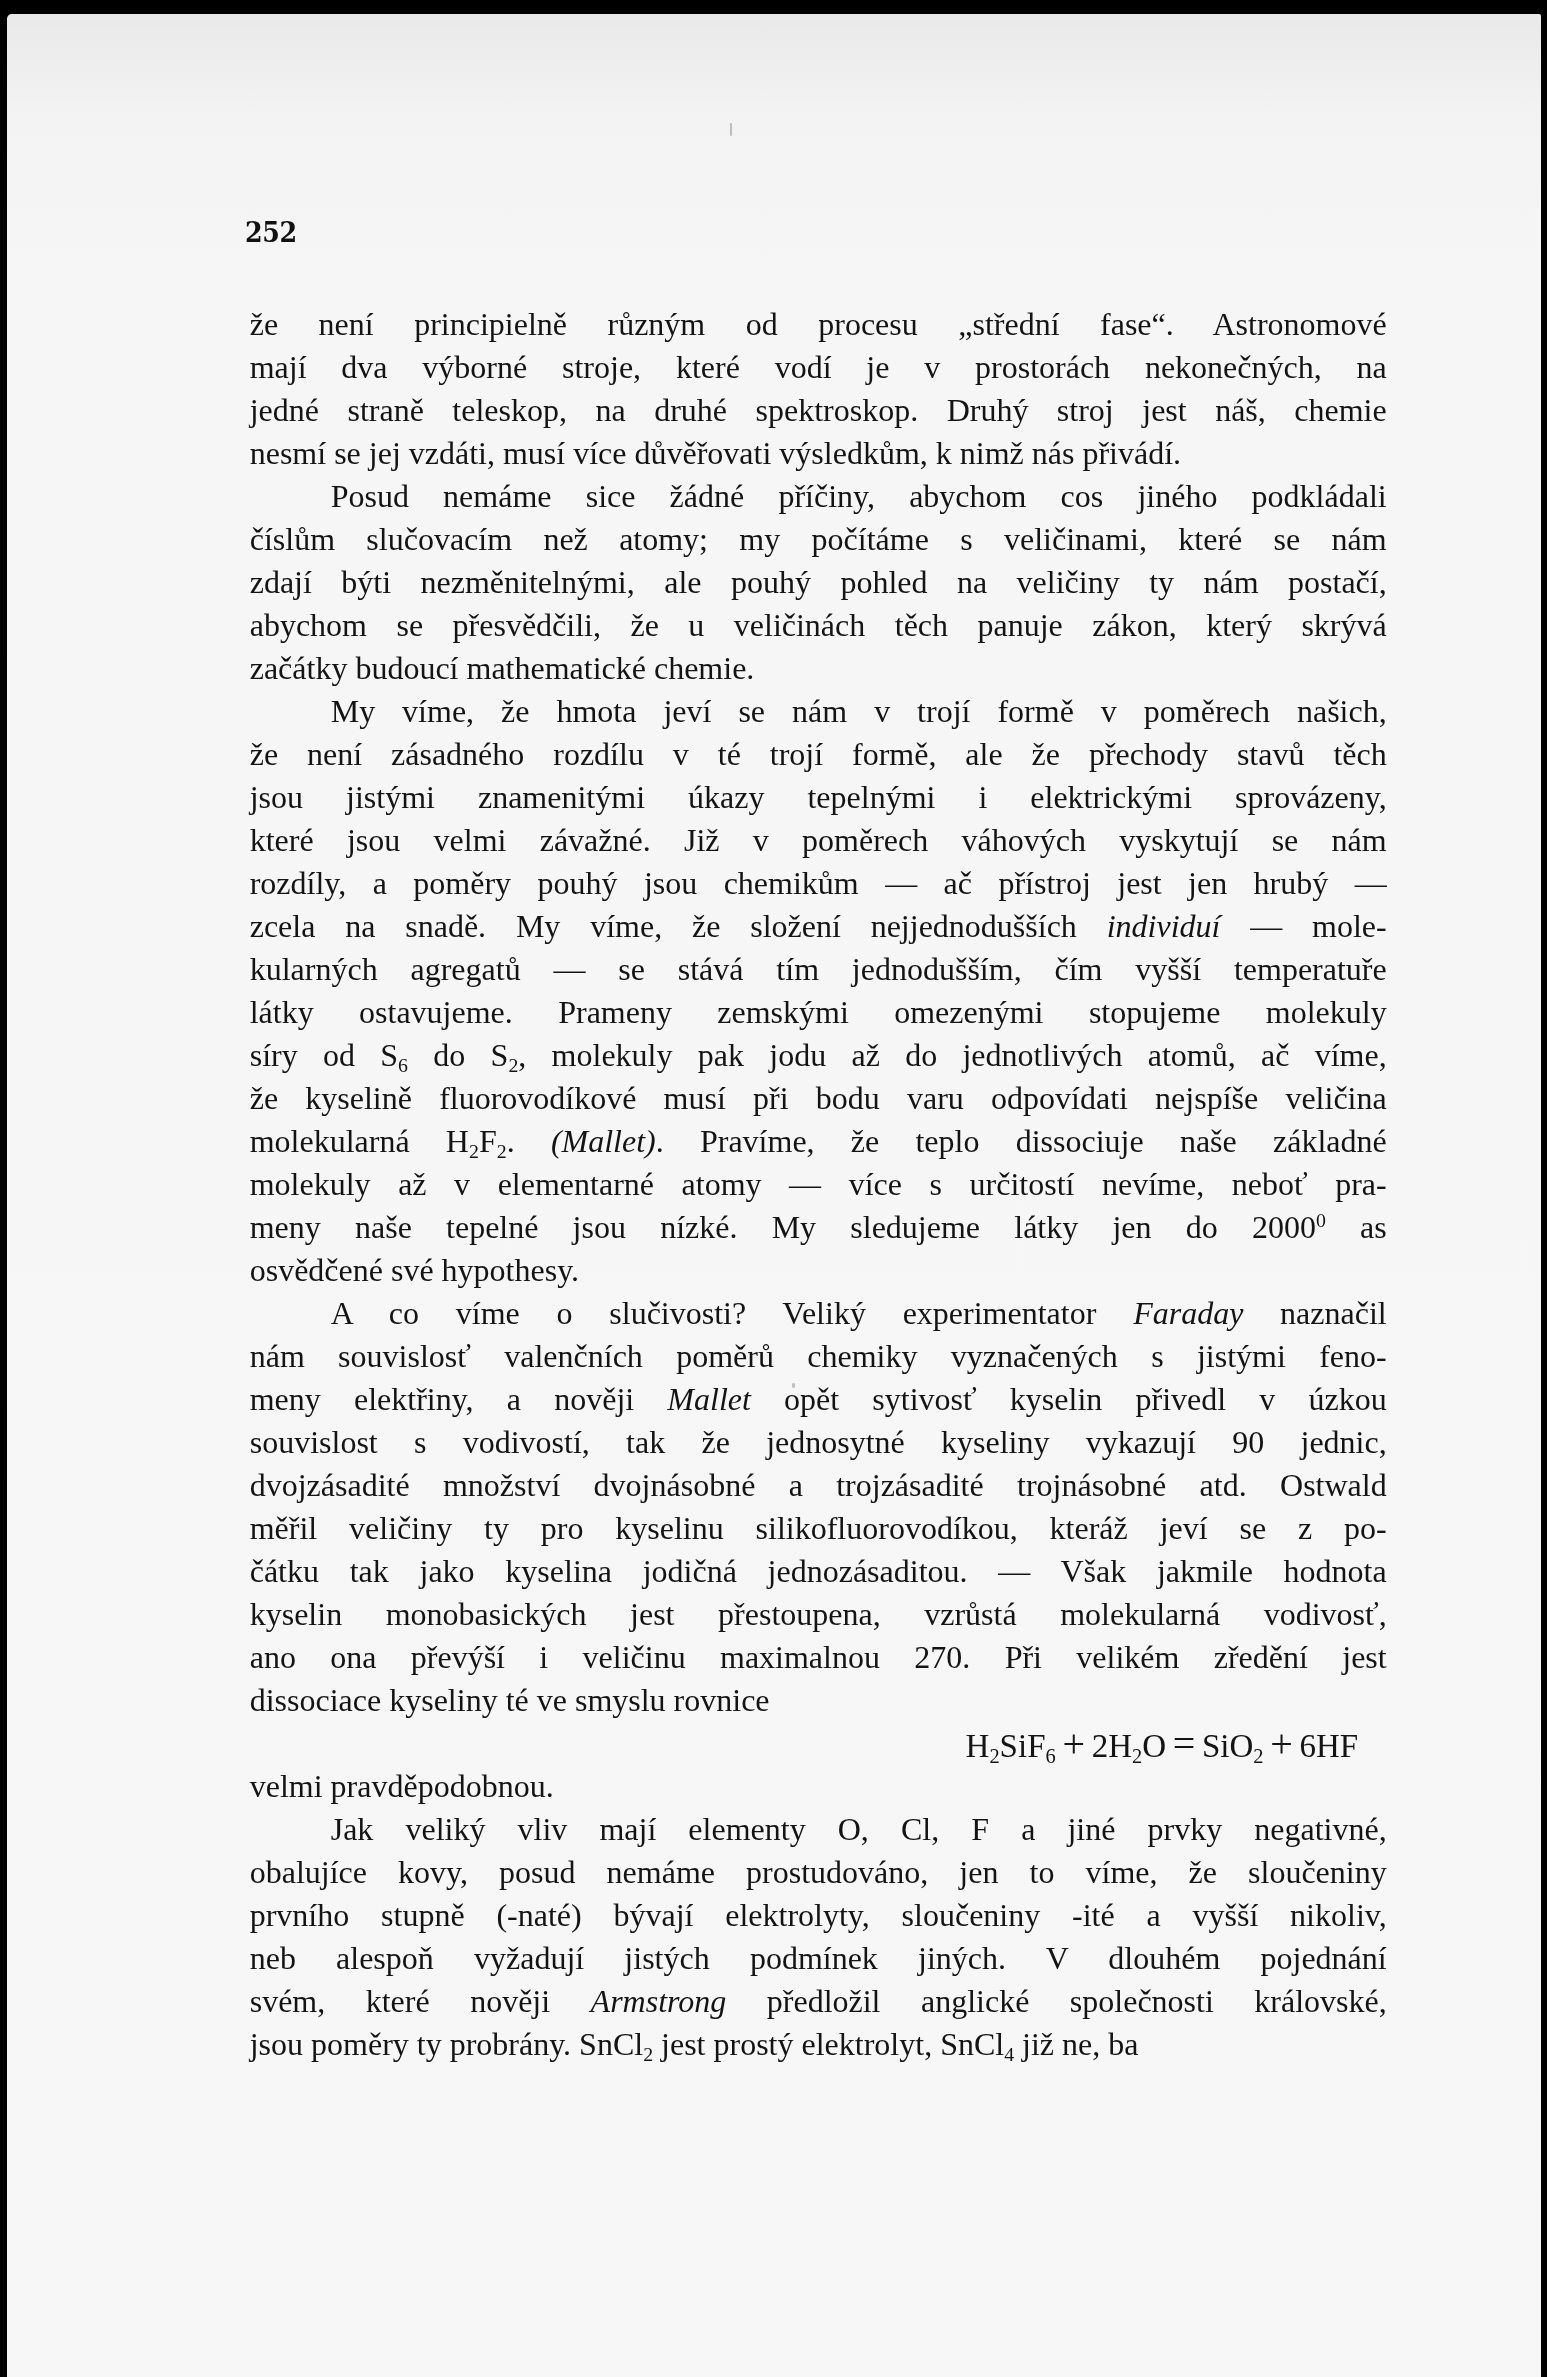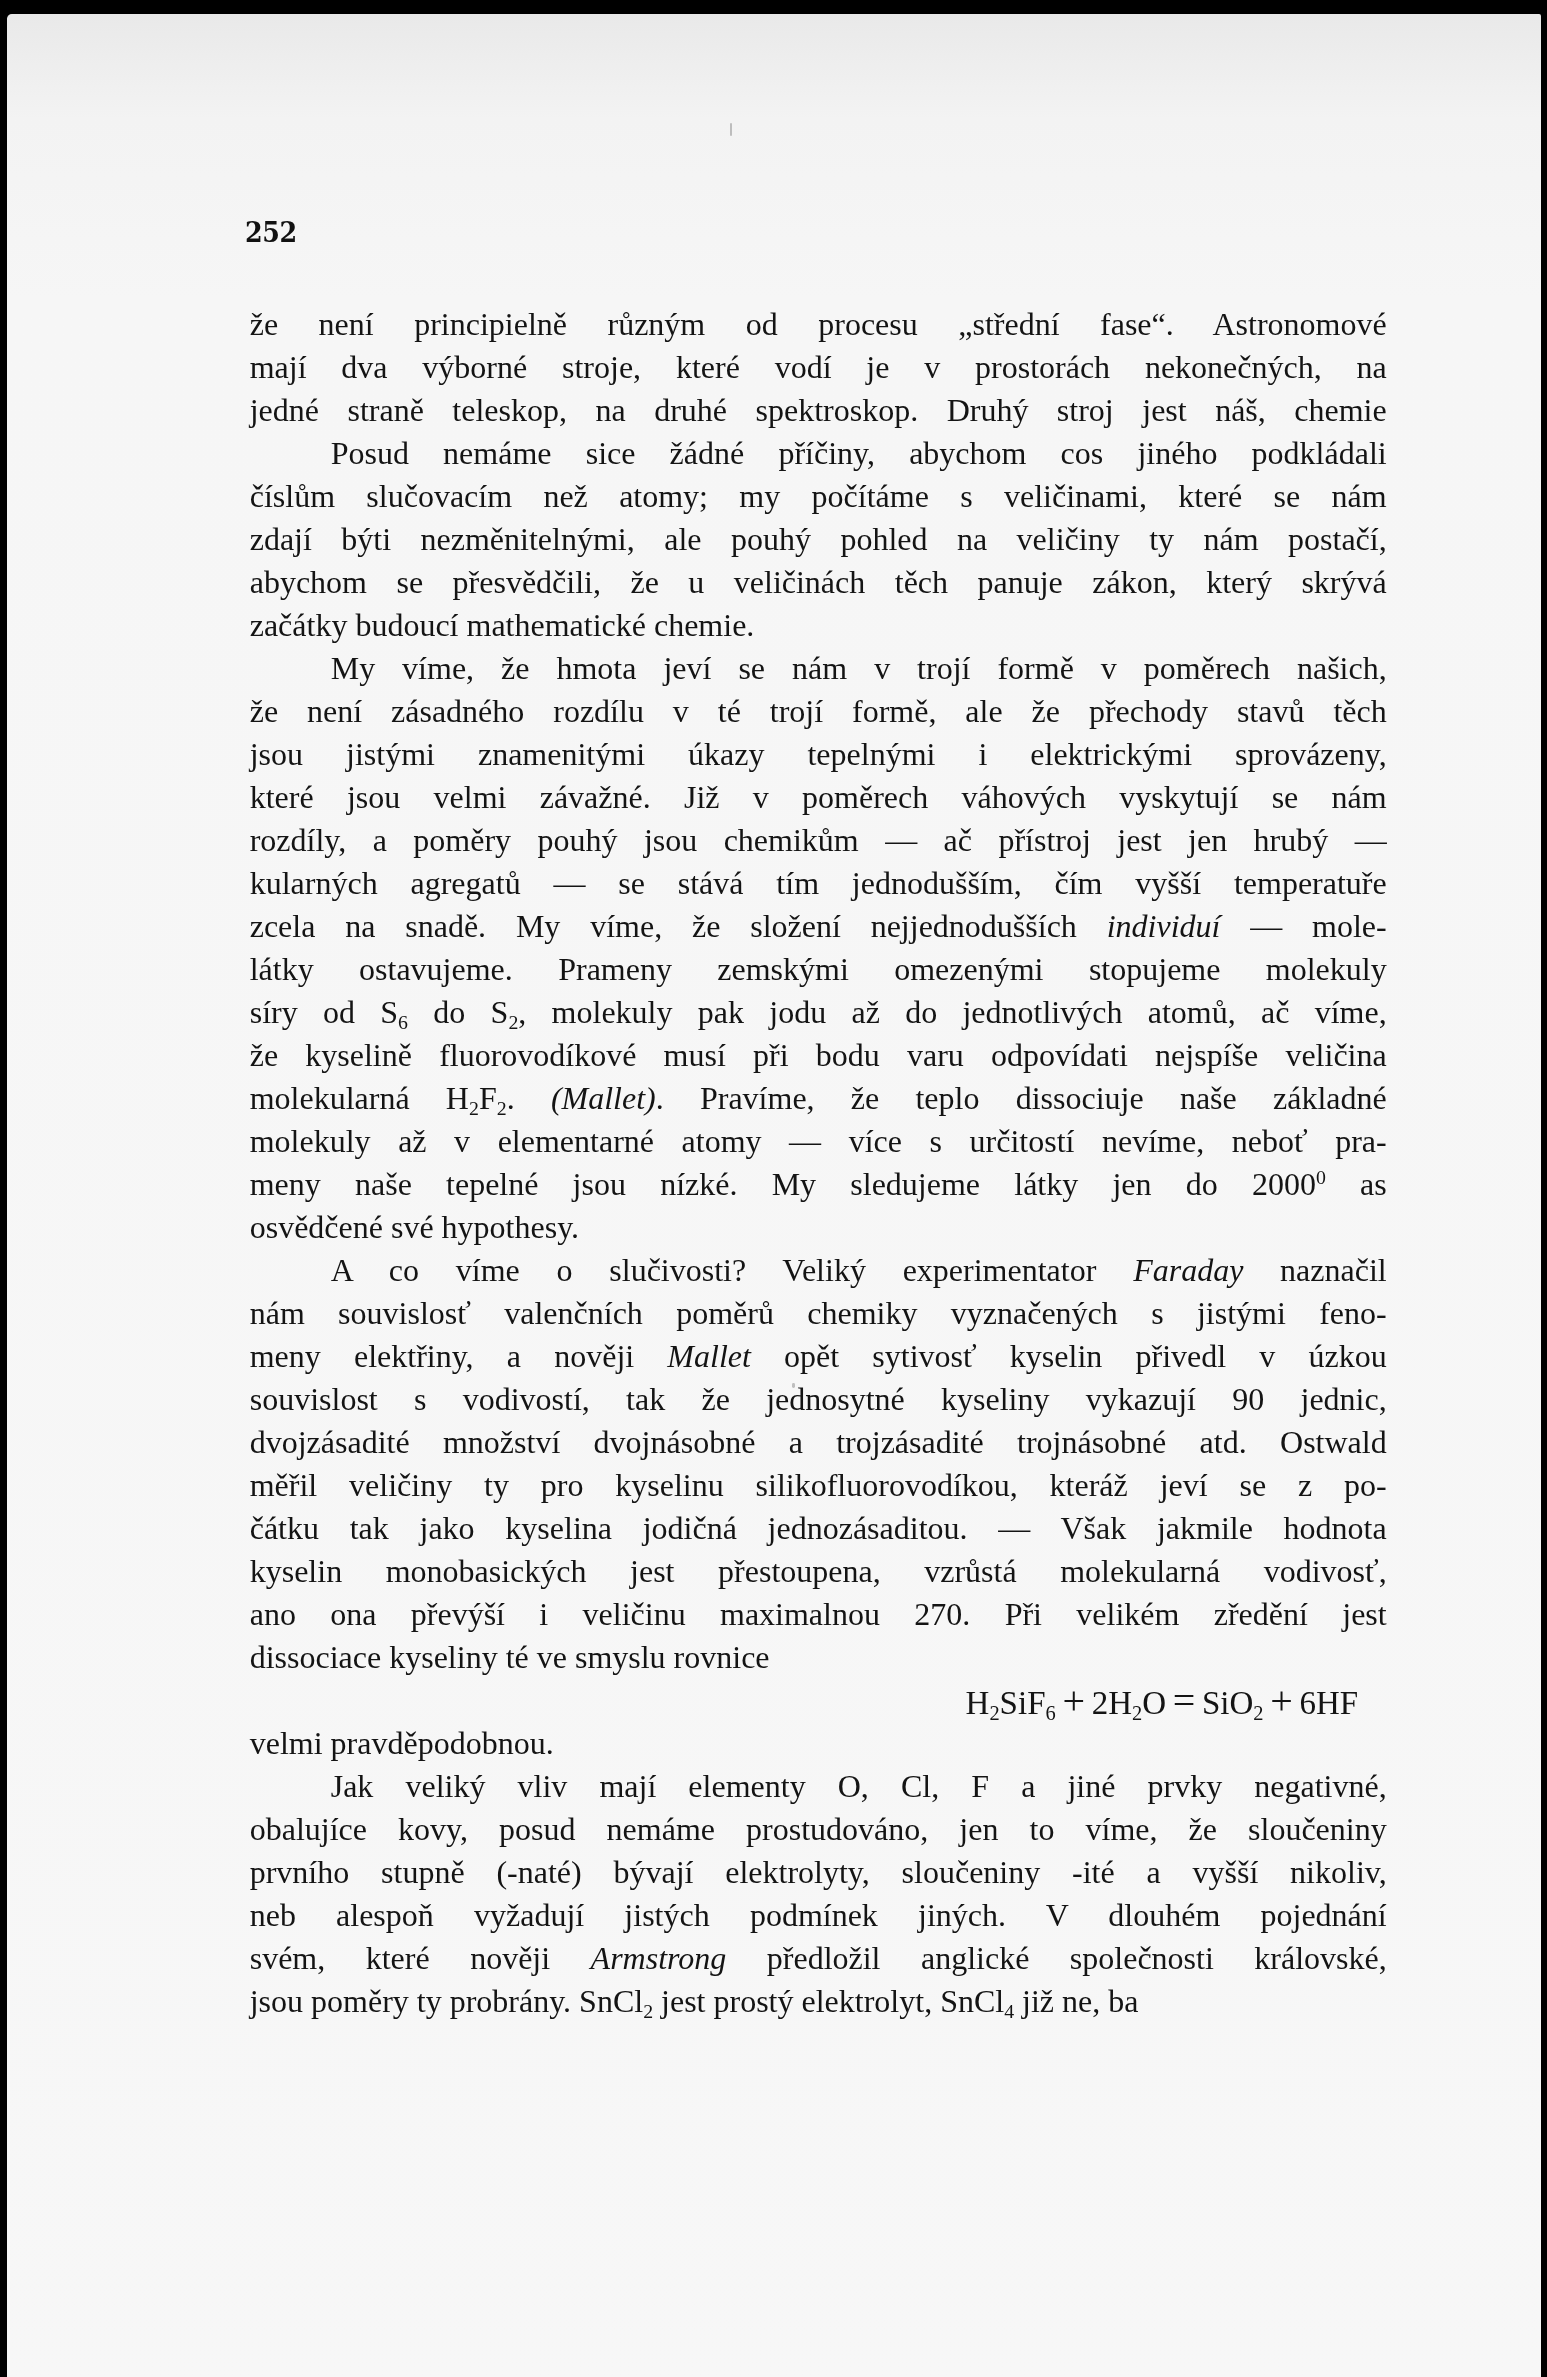--- a/index.html
+++ b/index.html
@@ -75,36 +75,37 @@
 </head>
 <body>
 
 <div class="page">
   <div class="page-number">252</div>
   <div class="text-column" id="text-column">
       <div class="para">
         <span class="line">že není principielně různým od procesu „střední fase“. Astronomové</span>
         <span class="line">mají dva výborné stroje, které vodí je v prostorách nekonečných, na</span>
         <span class="line">jedné straně teleskop, na druhé spektroskop. Druhý stroj jest náš, chemie</span>
+        <span class="line last">nesmí se jej vzdáti, musí více důvěřovati výsledkům, k nimž nás přivádí.</span>
       </div>
       <div class="para">
         <span class="line indented">Posud nemáme sice žádné příčiny, abychom cos jiného podkládali</span>
         <span class="line">číslům slučovacím než atomy; my počítáme s veličinami, které se nám</span>
         <span class="line">zdají býti nezměnitelnými, ale pouhý pohled na veličiny ty nám postačí,</span>
         <span class="line">abychom se přesvědčili, že u veličinách těch panuje zákon, který skrývá</span>
         <span class="line last">začátky budoucí mathematické chemie.</span>
       </div>
       <div class="para">
         <span class="line indented">My víme, že hmota jeví se nám v trojí formě v poměrech našich,</span>
         <span class="line">že není zásadného rozdílu v té trojí formě, ale že přechody stavů těch</span>
         <span class="line">jsou jistými znamenitými úkazy tepelnými i elektrickými sprovázeny,</span>
         <span class="line">které jsou velmi závažné. Již v poměrech váhových vyskytují se nám</span>
         <span class="line">rozdíly, a poměry pouhý jsou chemikům — ač přístroj jest jen hrubý —</span>
+        <span class="line">zcela na snadě. My víme, že složení nejjednodušších <span class="it">individuí</span> — mole-</span>
         <span class="line">kularných agregatů — se stává tím jednodušším, čím vyšší temperatuře</span>
-        <span class="line">zcela na snadě. My víme, že složení nejjednodušších <span class="it">individuí</span> — mole-</span>
         <span class="line">látky ostavujeme. Prameny zemskými omezenými stopujeme molekuly</span>
         <span class="line">síry od S<sub>6</sub> do S<sub>2</sub>, molekuly pak jodu až do jednotlivých atomů, ač víme,</span>
         <span class="line">že kyselině fluorovodíkové musí při bodu varu odpovídati nejspíše veličina</span>
         <span class="line">molekularná H<sub>2</sub>F<sub>2</sub>. <span class="it">(Mallet)</span>. Pravíme, že teplo dissociuje naše základné</span>
         <span class="line">molekuly až v elementarné atomy — více s určitostí nevíme, neboť pra-</span>
         <span class="line">meny naše tepelné jsou nízké. My sledujeme látky jen do 2000<sup>0</sup> as</span>
         <span class="line last">osvědčené své hypothesy.</span>
       </div>
       <div class="para">
         <span class="line indented">A co víme o slučivosti? Veliký experimentator <span class="it">Faraday</span> naznačil</span>

